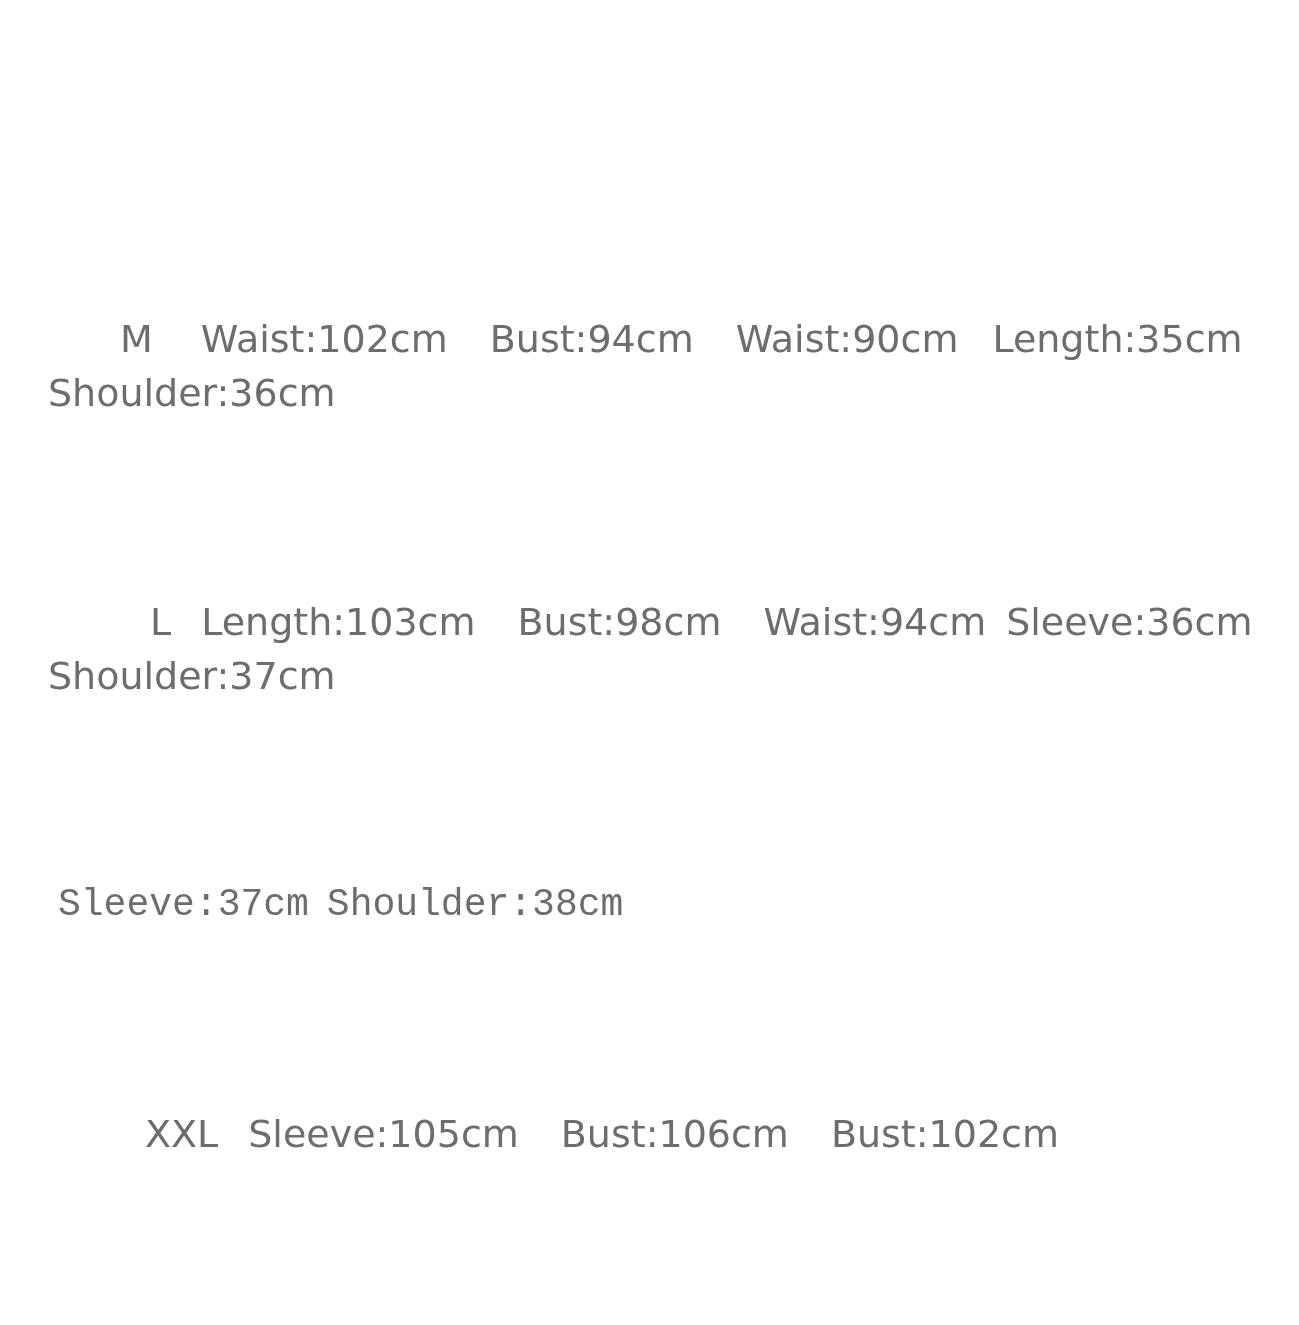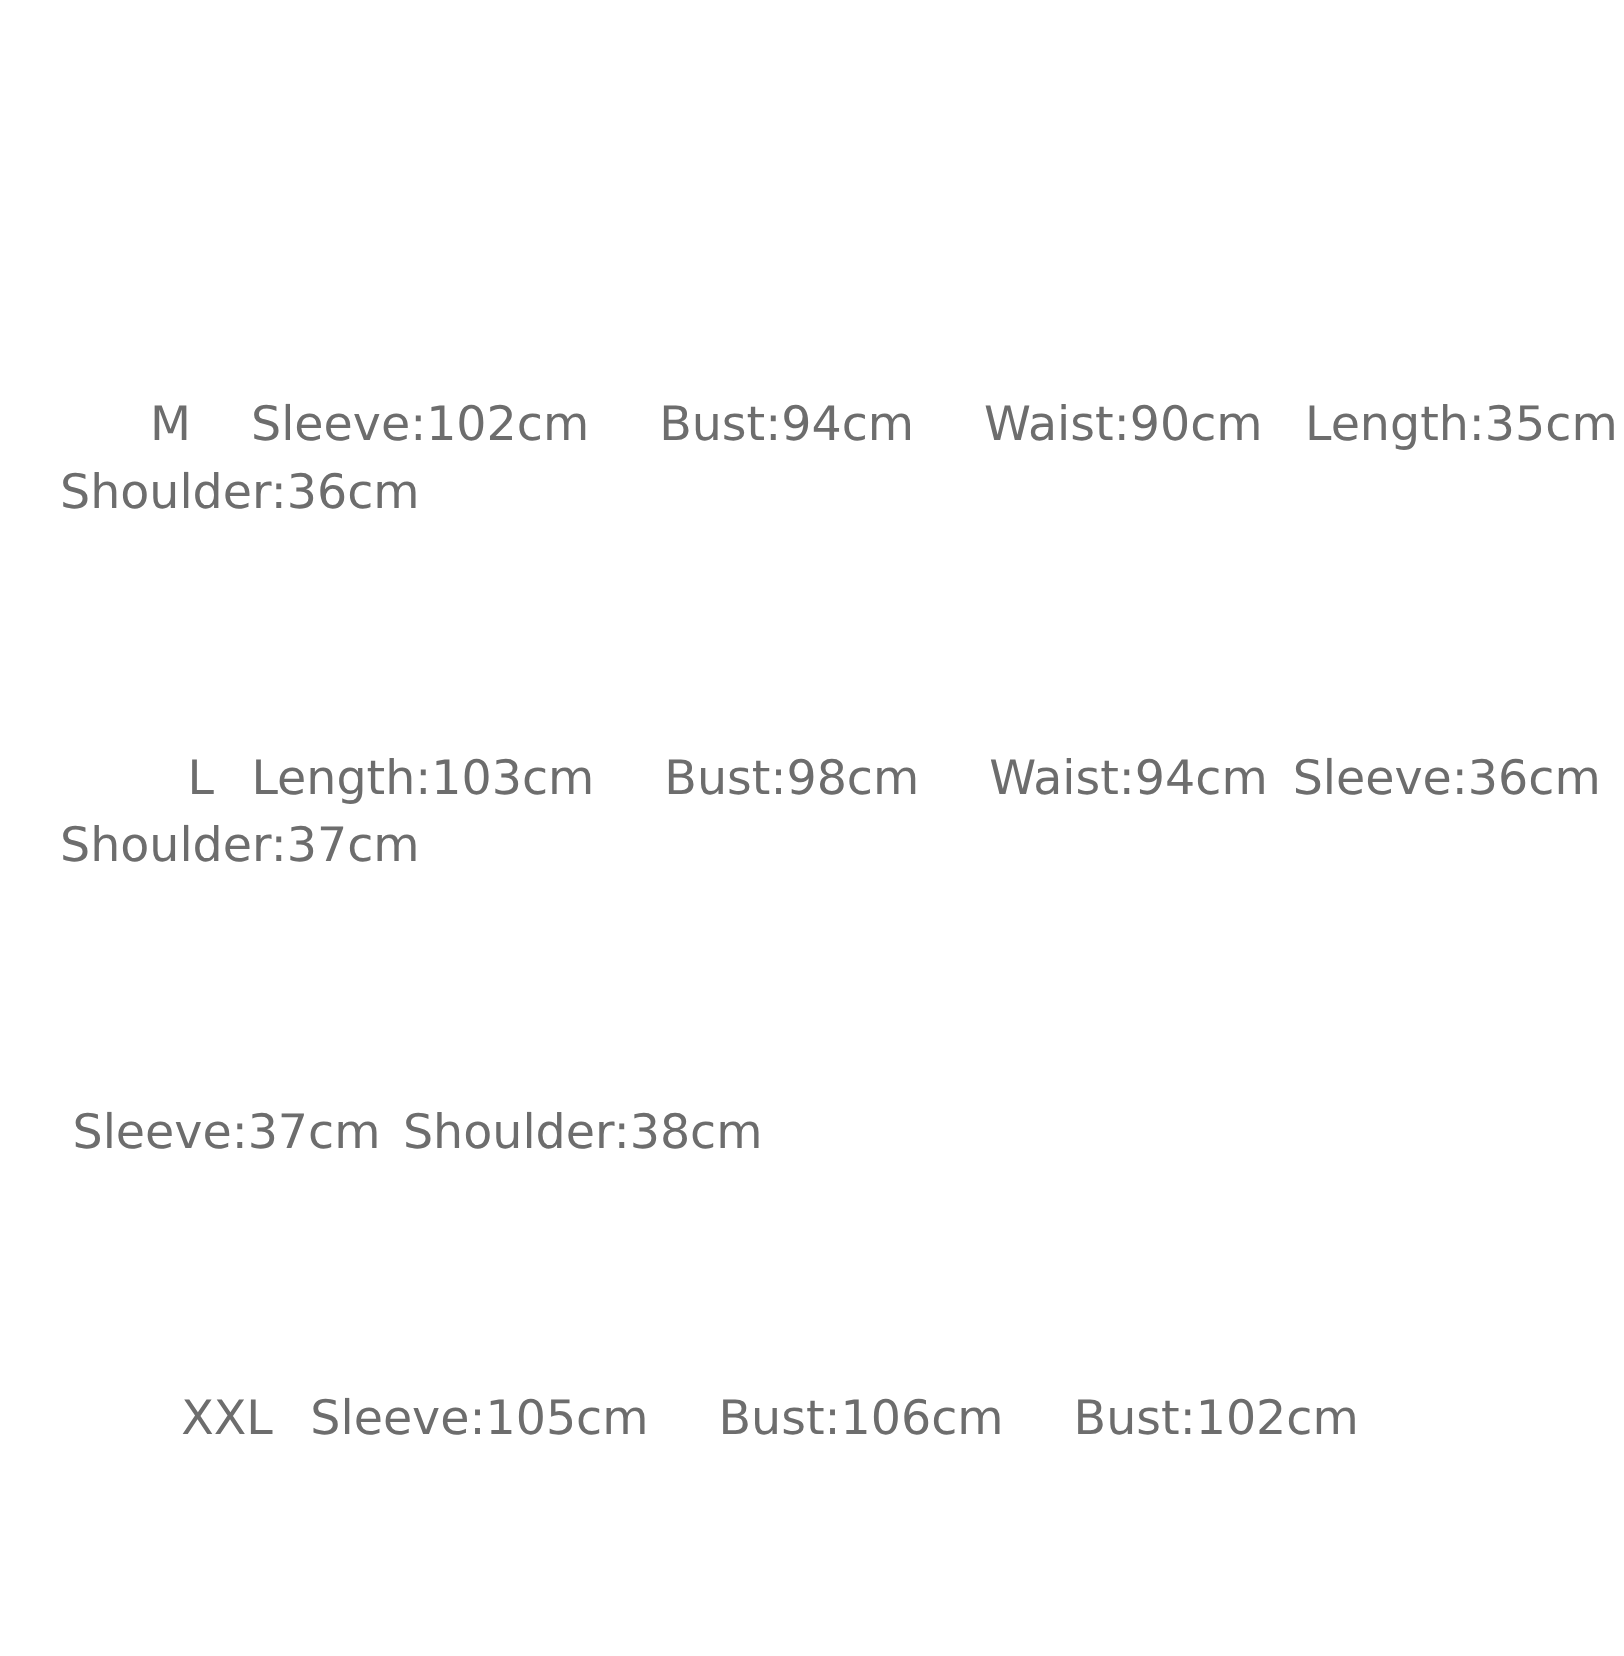--- a/index.html
+++ b/index.html
@@ -29,39 +29,39 @@
   }
   .line {
     white-space: nowrap;
   }
   
   .fl-ind-72  { padding-left: 72px;  }
   .fl-ind-102 { padding-left: 102px; }
   .fl-ind-100 { padding-left: 100px; }
   .fl-ind-97  { padding-left: 97px;  }
   
-  .sl-ind-10  { padding-left: 10px;  }
+  .sl-ind-10  { padding-left: 10px; font-family: Liberation Mono, monospace;  }
   
   .size-label.sg-48 { margin-right: 48px; }
   .size-label.sg-30 { margin-right: 30px; }
   
-  .line1 .item + .item { margin-left: 56px; }
+  .line1 .item + .item { margin-left: 42px; }
   .line1 .item.gap-34  { margin-left: 34px; }
   .line1 .item.gap-20  { margin-left: 20px; }
   
   .line2 .item + .item { margin-left: 18px; }
 </style>
 </head>
 <body>
 
 <div class="size-chart">
 
   <div class="size-row">
     <div class="line line1 fl-ind-72">
-      <span class="size-label sg-48">M</span><span class="item">Sleeve:102cm</span><span class="item">Bust:94cm</span><span class="item">Waist:90cm</span><span class="item gap-34">Length:35cm</span>
+      <span class="size-label sg-48">M</span><span class="item">Waist:102cm</span><span class="item">Bust:94cm</span><span class="item">Waist:90cm</span><span class="item gap-34">Length:35cm</span>
     </div>
     <div class="line line2">
       <span class="item">Shoulder:36cm</span>
     </div>
   </div>
 
   <div class="size-row">
     <div class="line line1 fl-ind-102">
       <span class="size-label sg-30">L</span><span class="item">Length:103cm</span><span class="item">Bust:98cm</span><span class="item">Waist:94cm</span><span class="item gap-20">Sleeve:36cm</span>
     </div>

